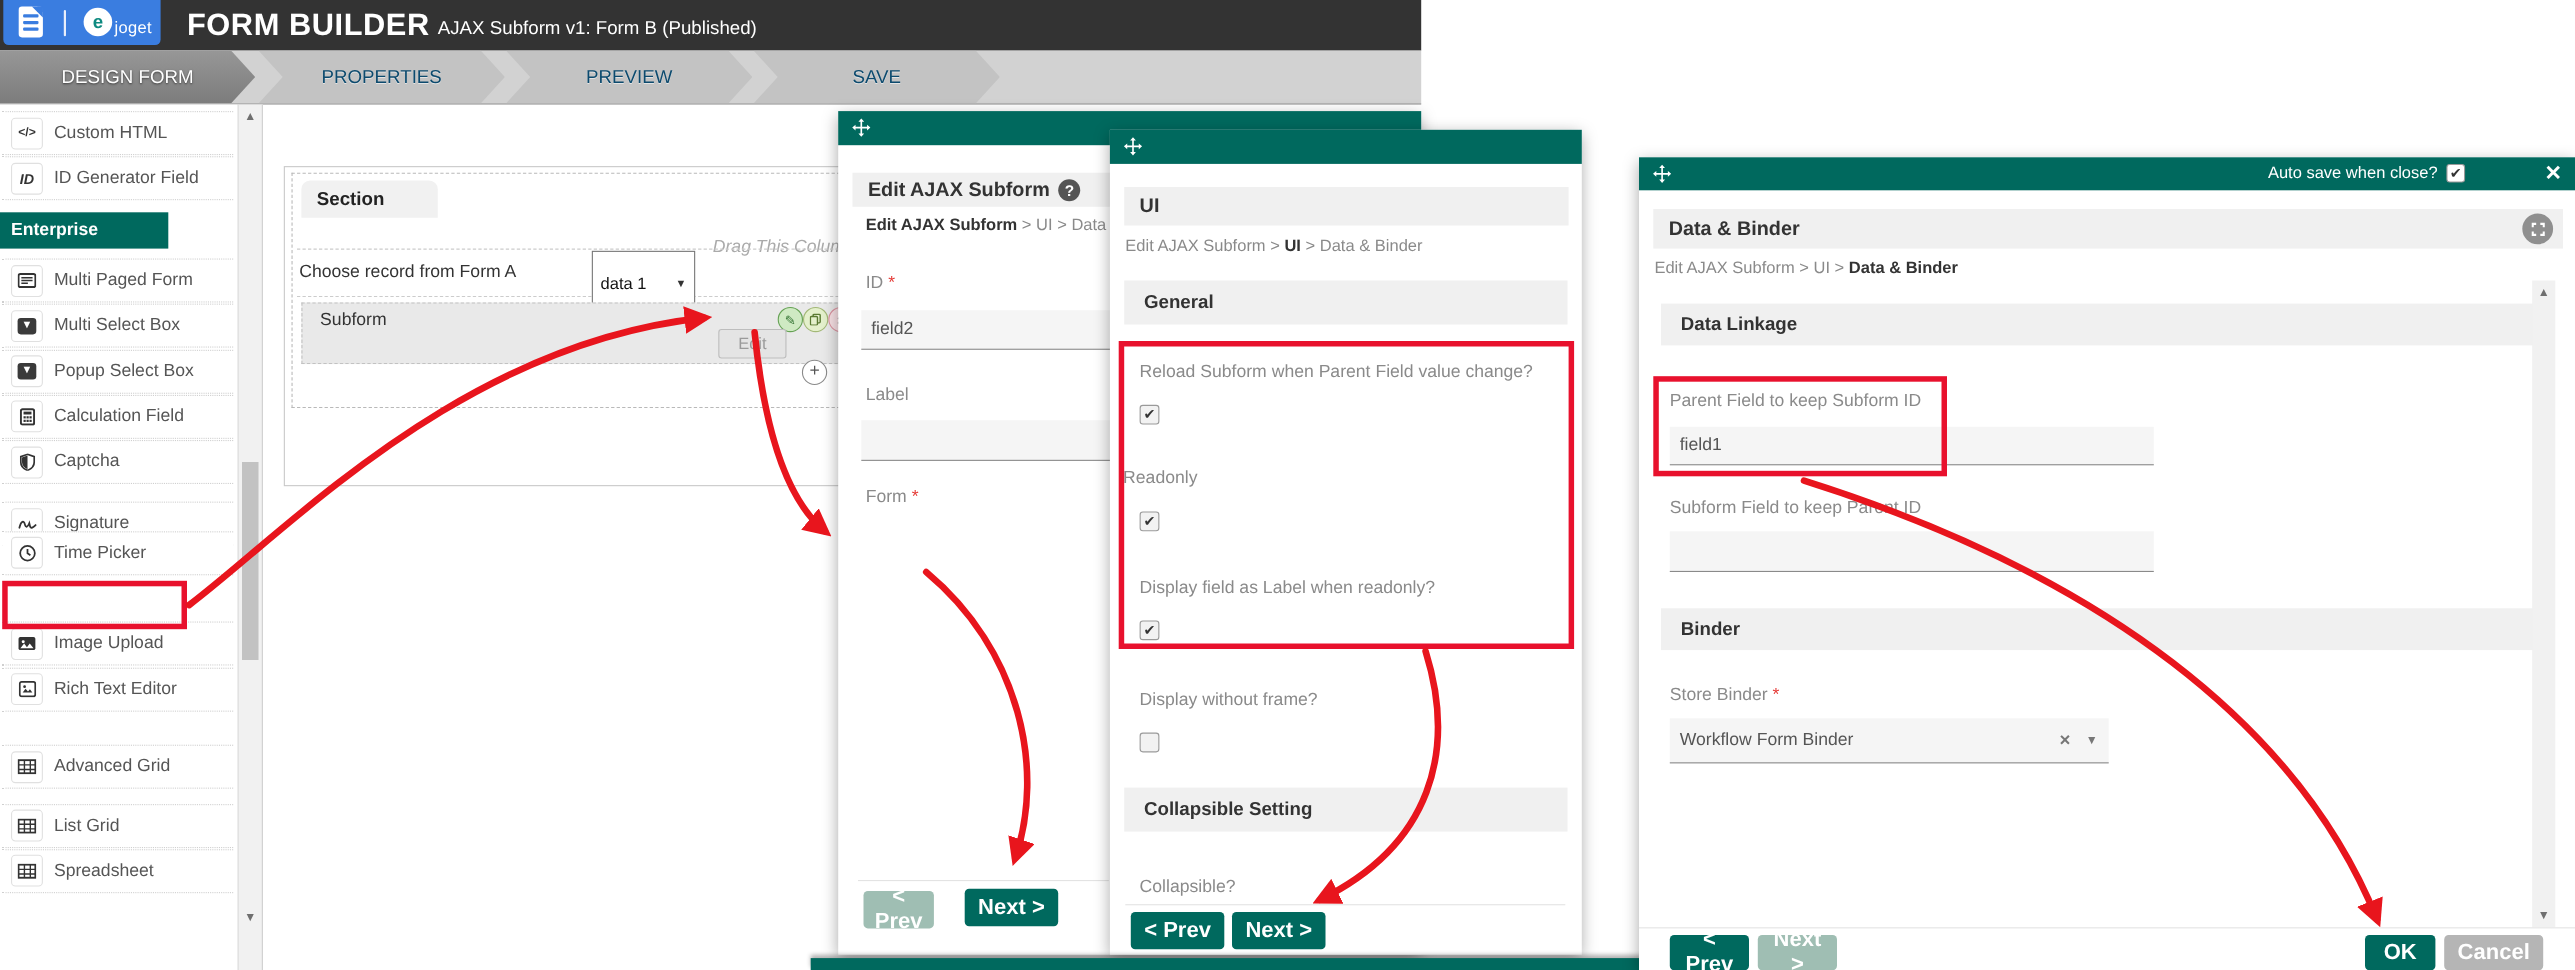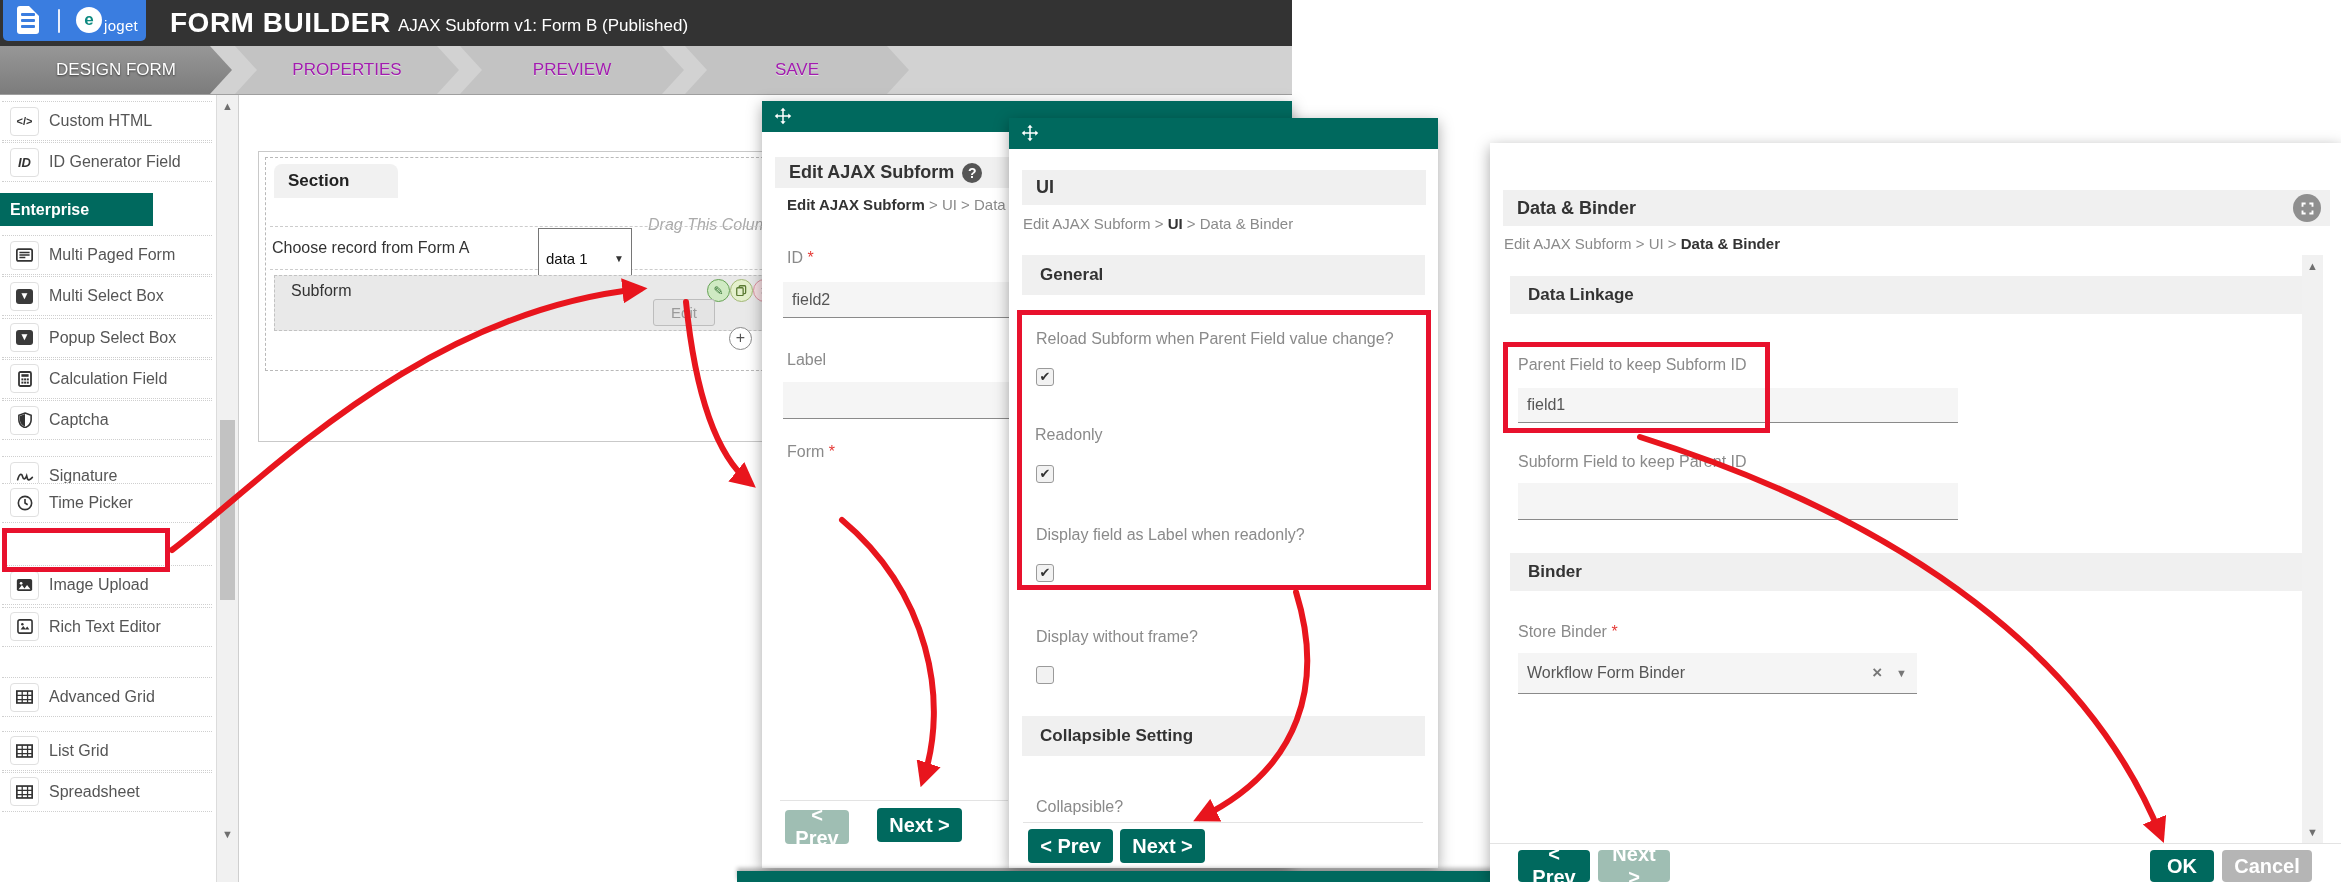--- a/index.html
+++ b/index.html
@@ -12,21 +12,21 @@
   .doc-icon:before{content:"";position:absolute;right:0;top:0;border:5px solid #3a7de0;border-left-color:transparent;border-bottom-color:transparent;}
   .doc-icon i{position:absolute;left:4px;width:14px;height:2.5px;background:#3a7de0;border-radius:1px;}
   .logo-sep{position:absolute;left:55px;top:9px;width:2px;height:24px;background:#e8eefb;border-radius:1px;}
   .joget-circle{position:absolute;left:73px;top:7px;width:26px;height:26px;border-radius:50%;background:#fff;color:#0e8a80;font-weight:bold;font-size:17px;text-align:center;line-height:25px;}
   .joget-text{position:absolute;left:101px;top:17px;color:#fff;font-size:15px;letter-spacing:.3px;}
   .fb-title{position:absolute;left:170px;top:7px;color:#fff;font-size:28px;font-weight:bold;letter-spacing:.5px;}
   .fb-sub{position:absolute;left:398px;top:16px;color:#fff;font-size:17px;}
 
   
   .tabbar{position:absolute;left:0;top:46px;width:1292px;height:48px;background:#d2d2d2;border-bottom:1px solid #9f9f9f;}
-  .tab{position:absolute;top:0;height:48px;display:flex;align-items:center;justify-content:center;font-size:17px;color:#a21caf;text-shadow:0 1px 0 rgba(255,255,255,.55);background:#c3c3c3;}
+  .tab{position:absolute;top:0;height:48px;display:flex;align-items:center;justify-content:center;font-size:17px;color:#0c4a6e;text-shadow:0 1px 0 rgba(255,255,255,.55);background:#c3c3c3;}
   .tab.first{clip-path:polygon(0 0,calc(100% - 22px) 0,100% 50%,calc(100% - 22px) 100%,0 100%);}
   .tab.notch{clip-path:polygon(0 0,calc(100% - 22px) 0,100% 50%,calc(100% - 22px) 100%,0 100%,22px 50%);}
   .tab.active{background:linear-gradient(#979797,#7c7c7c);color:#fff;text-shadow:0 1px 2px rgba(0,0,0,.6);}
 
   
   .sidebar{position:absolute;left:0;top:95px;width:216px;height:787px;background:#fff;}
   .sb-item{position:absolute;left:2px;width:210px;height:38px;display:flex;align-items:center;border-top:1px dotted #cfcfcf;border-bottom:1px dotted #cfcfcf;background:#fff;cursor:move;}
   .sb-icon{width:27px;height:27px;margin-left:8px;border:1px solid #e0e0e0;border-radius:4px;background:#fff;display:flex;align-items:center;justify-content:center;color:#333;flex:0 0 27px;}
   .sb-label{margin-left:10px;font-size:16px;color:#555;white-space:nowrap;}
   .sb-header{position:absolute;left:0;width:143px;height:33px;background:#00695e;color:#fff;font-weight:bold;font-size:16px;line-height:33px;padding-left:10px;}
@@ -298,36 +298,44 @@
     </div>
     <div class="d-head" style="left:13px;top:52px;width:390px;height:35px;">
       <span>UI</span>
     </div>
     <div class="crumb" style="left:14px;top:97px;">
       <span>Edit AJAX Subform</span> &gt; <span class="b">UI</span> &gt; <span>Data &amp; Binder</span>
     </div>
     <div class="sect-head" style="left:13px;top:137px;width:385px;height:40px;">General</div>
     <div class="f-label" style="left:27px;top:212px;">Reload Subform when Parent Field value change?</div>
     <div class="cb on" style="left:27px;top:250px;"></div>
-    <div class="f-label" style="left:26px;top:308px;">Readonly</div>
+    <div class="f-label" style="left:12px;top:308px;">Readonly</div>
     <div class="cb on" style="left:27px;top:347px;"></div>
     <div class="f-label" style="left:27px;top:408px;">Display field as Label when readonly?</div>
     <div class="cb on" style="left:27px;top:446px;"></div>
     <div class="f-label" style="left:27px;top:510px;">Display without frame?</div>
     <div class="cb" style="left:27px;top:548px;"></div>
     <div class="sect-head" style="left:13px;top:598px;width:385px;height:40px;">Collapsible Setting</div>
     <div class="f-label" style="left:27px;top:680px;">Collapsible?</div>
     <div class="hline" style="left:14px;top:704px;width:400px;"></div>
     <button class="btn teal" style="left:19px;top:711px;width:85px;">&lt; Prev</button>
     <button class="btn teal" style="left:111px;top:711px;width:85px;">Next &gt;</button>
   </div>
 
   <div class="bottom-strip"></div>
 
   <div class="dialog" style="left:1490px;top:143px;width:851px;height:739px;z-index:40;">
+    <div class="d-titlebar" style="height:30px;">
+      <svg class="move-ic" width="18" height="18" viewBox="0 0 24 24">
+          <path fill="#fff" d="M12 1 L15.5 5 H13 V11 H19 V8.5 L23 12 L19 15.5 V13 H13 V19 H15.5 L12 23 L8.5 19 H11 V13 H5 V15.5 L1 12 L5 8.5 V11 H11 V5 H8.5 Z"></path>
+        </svg>
+      <span class="autosave" style="right:125px;top:6px;">Auto save when close?</span>
+      <div class="cb on" style="right:100px;top:6px;width:15px;height:15px;background:#fff;"></div>
+      <span class="close-x" style="right:12px;top:3px;">✕</span>
+    </div>
     <div class="d-head" style="left:13px;top:47px;right:11px;height:36px;">
       <span>Data &amp; Binder</span>
     </div>
     <div class="expand-ic" style="right:20px;top:51px;">
       <svg width="15" height="15" viewBox="0 0 24 24">
           <path d="M4 9V4h5M15 4h5v5M20 15v5h-5M9 20H4v-5" stroke="#fff" stroke-width="3" fill="none"></path>
         </svg>
     </div>
     <div class="crumb" style="left:14px;top:92px;">
       <span>Edit AJAX Subform</span> &gt; <span>UI</span> &gt; <span class="b">Data &amp; Binder</span>

